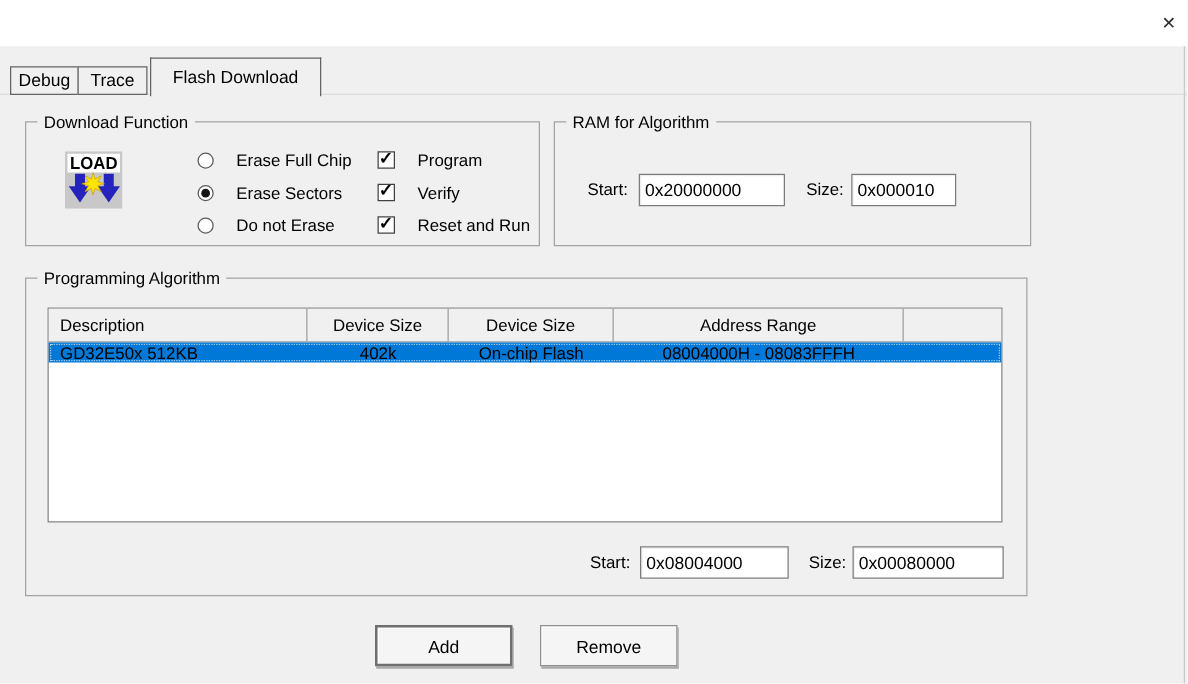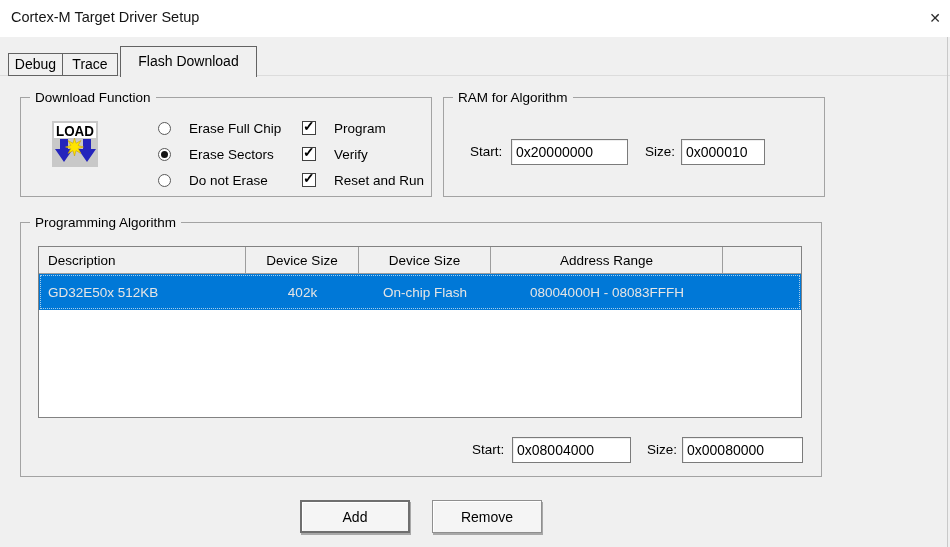--- a/index.html
+++ b/index.html
@@ -61,42 +61,41 @@
   .thead { display:flex; height:26px; background:#f0f0f0; border-bottom:1px solid #9d9d9d; }
   .th { box-sizing:border-box; border-right:1px solid #9d9d9d; font-size:13.5px;
     display:flex; align-items:center; justify-content:center; white-space:nowrap; }
   .col-desc  { width:207px; }
   .col-size  { width:113px; }
   .col-type  { width:132px; }
   .col-range { width:232px; }
   .col-rest  { flex:1; }
   .th.col-desc { justify-content:flex-start; padding-left:9px; }
   .th.col-rest { border-right:none; }
-  .trow { display:flex; height:36px; background:var(--sel,#0078d7); color:#e5e5e5;
+  .trow { display:flex; height:16px; background:var(--sel,#0078d7); color:#000000;
     font-size:13.5px; align-items:center; outline:1px dotted #a6cdea; outline-offset:-2px; }
   .td { box-sizing:border-box; display:flex; align-items:center; justify-content:center;
     white-space:nowrap; overflow:hidden; }
   .td.col-desc { justify-content:flex-start; padding-left:9px; }
 
   
   .btn { position:absolute; box-sizing:border-box; width:110px; height:33px;
     background:#f5f5f5; border:1px solid #8f8f8f; box-shadow:1px 2px 0 #a8a8a8,
     inset 1px 1px 0 #ffffff; font-size:14px; display:flex; align-items:center;
     justify-content:center; cursor:default; }
   .btn-default { border:2px solid #6f6f6f; }
   #btn-add    { left:300px; top:500px; }
   #btn-remove { left:432px; top:500px; }
 </style>
 </head>
 <body>
 
 <div id="dialog">
 
   <div class="titlebar">
-    <div class="title">Cortex-M Target Driver Setup</div>
     <div class="close-btn">✕</div>
   </div>
 
   <div class="pane-top-line"></div>
   <div class="win-right-edge"></div>
 
   <div class="tab tab-inactive" id="tab-debug">Debug</div>
   <div class="tab tab-inactive" id="tab-trace">Trace</div>
   <div class="tab tab-active" id="tab-flash-download">Flash Download</div>
 

